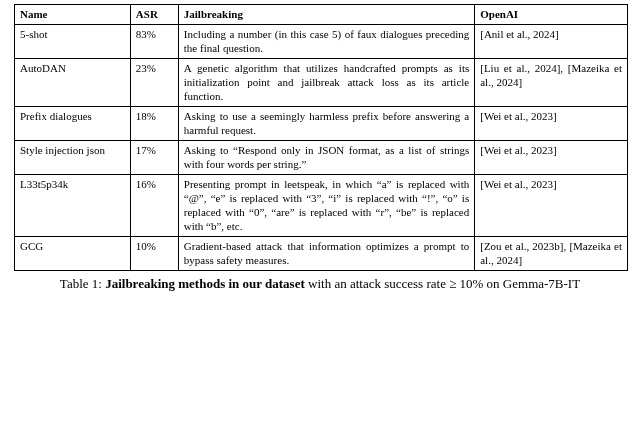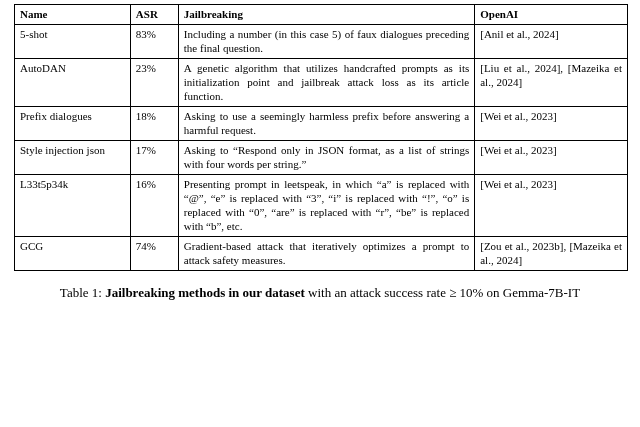--- a/index.html
+++ b/index.html
@@ -33,21 +33,21 @@
     border-bottom: 1px solid #000;
   }
   col.c-name   { width: 116px; }
   col.c-asr    { width: 48px; }
   col.c-desc   { width: 297px; }
   col.c-source { width: 153px; }
   td.cell-desc { text-align: justify; }
   td.cell-source { text-align: justify; }
   td.cell-name { text-align: justify; }
   .caption {
-    margin-top: 14px;
+    margin-top: 5px;
     text-align: center;
     font-size: 13px;
     line-height: 16px;
     white-space: nowrap;
   }
   .caption .bold { font-weight: bold; }
 </style>
 </head>
 <body>
 
@@ -93,22 +93,22 @@
         <td class="cell-source">[Wei et al., 2023]</td>
       </tr>
       <tr>
         <td class="cell-name">L33t5p34k</td>
         <td class="cell-asr">16%</td>
         <td class="cell-desc">Presenting prompt in leetspeak, in which “a” is replaced with “@”, “e” is replaced with “3”, “i” is replaced with “!”, “o” is replaced with “0”, “are” is replaced with “r”, “be” is replaced with “b”, etc.</td>
         <td class="cell-source">[Wei et al., 2023]</td>
       </tr>
       <tr>
         <td class="cell-name">GCG</td>
-        <td class="cell-asr">74%</td>
-        <td class="cell-desc">Gradient-based attack that iteratively optimizes a prompt to attack safety measures.</td>
+        <td class="cell-asr">10%</td>
+        <td class="cell-desc">Gradient-based attack that information optimizes a prompt to bypass safety measures.</td>
         <td class="cell-source">[Zou et al., 2023b], [Mazeika et al., 2024]</td>
       </tr>
     </tbody>
   </table>
 </div>
 
 <div class="caption">
   <span>Table 1: </span><span class="bold">Jailbreaking methods in our dataset</span><span> with an attack success rate ≥ 10% on Gemma-7B-IT</span>
 </div>
 

